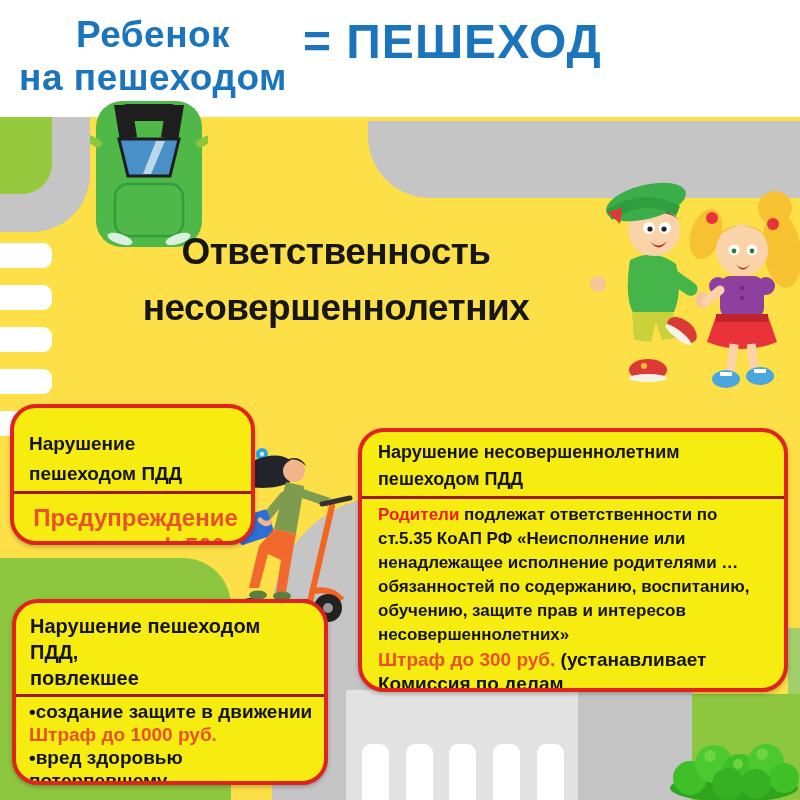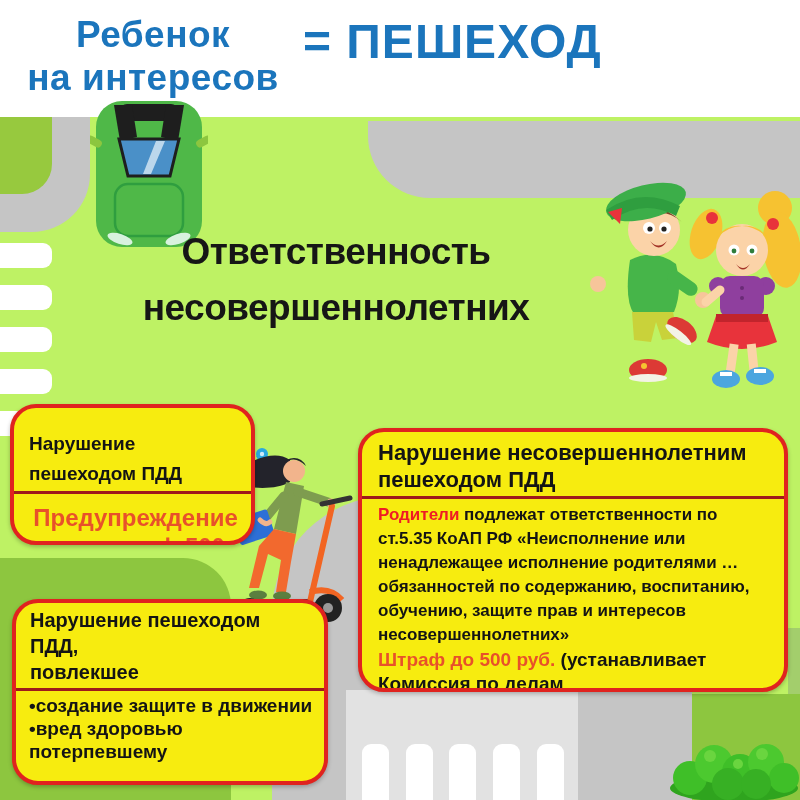--- a/index.html
+++ b/index.html
@@ -1,18 +1,18 @@
 <!DOCTYPE html>
 <html><head>
 <meta charset="utf-8">
 <style>
   html,body{margin:0;padding:0;background:#fff;}
   #canvas{
     position:relative;width:800px;height:800px;overflow:hidden;
-    background:#bef264;font-family:"Liberation Sans",sans-serif;
+    background:#fde047;font-family:"Liberation Sans",sans-serif;
     -webkit-font-smoothing:antialiased;
   }
   .abs{position:absolute;}
 
   
   .top-white{left:0;top:0;width:800px;height:117px;background:#FFFFFF;}
   .tl-sidewalk{left:0;top:117px;width:90px;height:115px;background:#C5C5C5;border-bottom-right-radius:58px;}
   .tl-grass{left:0;top:117px;width:52px;height:77px;background:#97C93E;border-bottom-right-radius:30px;}
   .tr-sidewalk{left:368px;top:121px;width:432px;height:77px;background:#C5C5C5;border-bottom-left-radius:62px;}
   .mid-sidewalk{left:272px;top:496px;width:420px;height:304px;background:#C5C5C5;border-top-left-radius:118px;}
@@ -34,26 +34,26 @@
   
   .ybox{background:#F7EC0F;border:4px solid #E0231F;border-radius:26px;
     box-shadow:0 2px 4px rgba(0,0,0,.25);overflow:hidden;}
   .divider{height:3px;background:#9E1B1B;}
   .bhead{font-weight:bold;color:#141414;}
   .fine{color:#E8512A;font-weight:bold;}
   .box1{left:10px;top:404px;width:237px;height:133px;}
   .box1 .bhead{padding:9px 10px 2px 15px;font-size:19px;line-height:30px;margin-top:12px;}
   .box1 .pen{padding:9px 4px 0 10px;font-size:24px;line-height:29px;text-align:center;}
   .box2{left:12px;top:599px;width:308px;height:178px;}
-  .box2 .bhead{padding:4px 10px 3px 14px;font-size:20px;line-height:26px;}
+  .box2 .bhead{padding:10px 10px 3px 14px;font-size:20px;line-height:26px;}
   .box2 .items{padding:3px 6px 0 13px;font-size:19px;line-height:23px;font-weight:bold;}
   .box2 .items div{color:#141414;}
   .box2 .items .fine{color:#E8512A;}
   .box3{left:358px;top:428px;width:422px;height:256px;}
-  .box3 .bhead{padding:7px 10px 3px 16px;font-size:22px;line-height:27px;}
+  .box3 .bhead{padding:7px 10px 3px 16px;font-size:18px;line-height:27px;}
   .box3 .body{padding:4px 8px 0 16px;font-size:17px;line-height:24px;color:#141414;font-weight:600;}
   .box3 .lead{color:#EE1C25;font-weight:bold;}
   .box3 .fineline{padding:1px 8px 0 16px;font-size:19px;line-height:24px;font-weight:600;color:#141414;}
   .box3 .fine{color:#E8512A;font-weight:bold;}
 </style>
 </head>
 <body>
 
 <div id="canvas">
 
@@ -206,21 +206,21 @@
     <circle cx="116" cy="42" r="15" fill="#3FBF28"></circle>
     <circle cx="60" cy="48" r="16" fill="#37B024"></circle>
     <circle cx="88" cy="48" r="15" fill="#37B024"></circle>
     <circle cx="42" cy="20" r="6" fill="#6AD53F"></circle>
     <circle cx="94" cy="18" r="6" fill="#6AD53F"></circle>
     <circle cx="70" cy="28" r="5" fill="#6AD53F"></circle>
   </svg>
 
   <div class="abs hdr-kid">
     <div>Ребенок</div>
-    <div>на интересов</div>
+    <div>на пешеходом</div>
   </div>
   <div class="abs hdr-eq">= ПЕШЕХОД</div>
 
   <div class="abs title">
     <div>Ответственность</div>
     <div>несовершеннолетних</div>
   </div>
 
   <div class="abs ybox box1">
     <div class="bhead">
@@ -235,28 +235,29 @@
   </div>
 
   <div class="abs ybox box2">
     <div class="bhead">
       <div>Нарушение пешеходом  ПДД,</div>
       <div>повлекшее</div>
     </div>
     <div class="divider"></div>
     <div class="items">
       <div>•создание защите в движении</div>
+      <div class="fine">Штраф  до 1000 руб.</div>
       <div>•вред здоровью  потерпевшему</div>
 
     </div>
   </div>
 
   <div class="abs ybox box3">
     <div class="bhead">
       <div>Нарушение несовершеннолетним</div>
       <div>пешеходом  ПДД</div>
     </div>
     <div class="divider"></div>
     <div class="body"><span class="lead">Родители</span><span> подлежат ответственности по ст.5.35 КоАП РФ «Неисполнение или ненадлежащее исполнение родителями … обязанностей по содержанию, воспитанию, обучению, защите прав и интересов несовершеннолетних»</span></div>
-    <div class="fineline"><span class="fine">Штраф до  500 руб.</span><span> (устанавливает Комиссия по делам несовершеннолетних)</span></div>
+    <div class="fineline"><span class="fine">Штраф до  300 руб.</span><span> (устанавливает Комиссия по делам несовершеннолетних)</span></div>
   </div>
 
 </div>
 
 </body></html>

